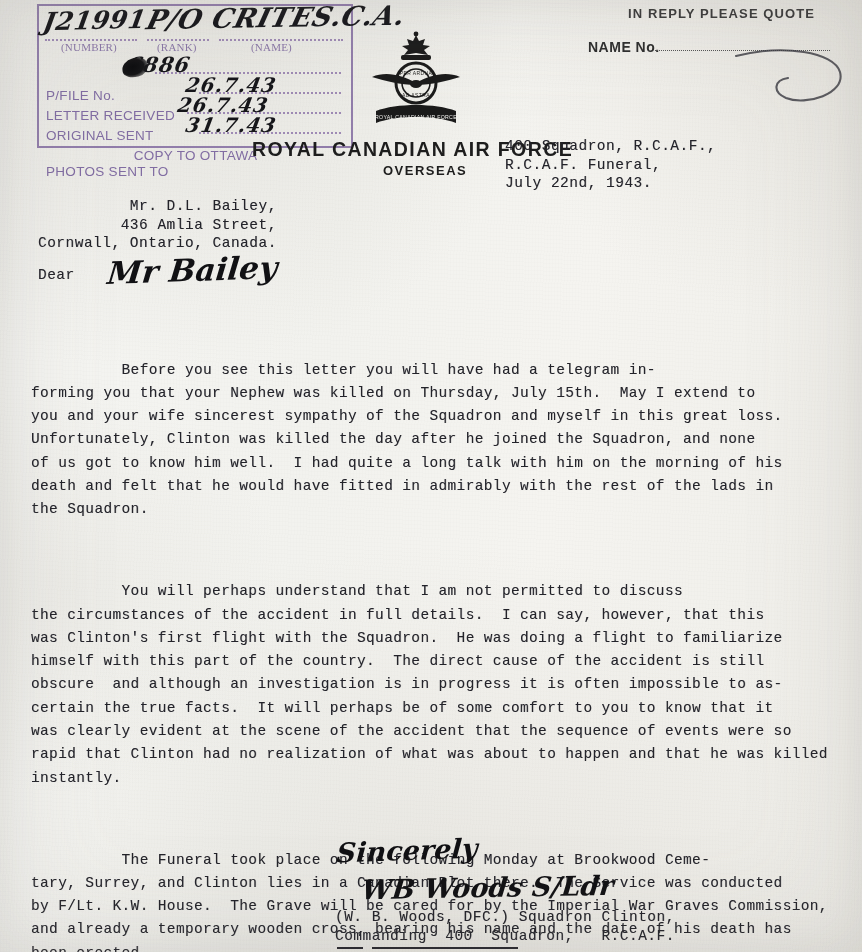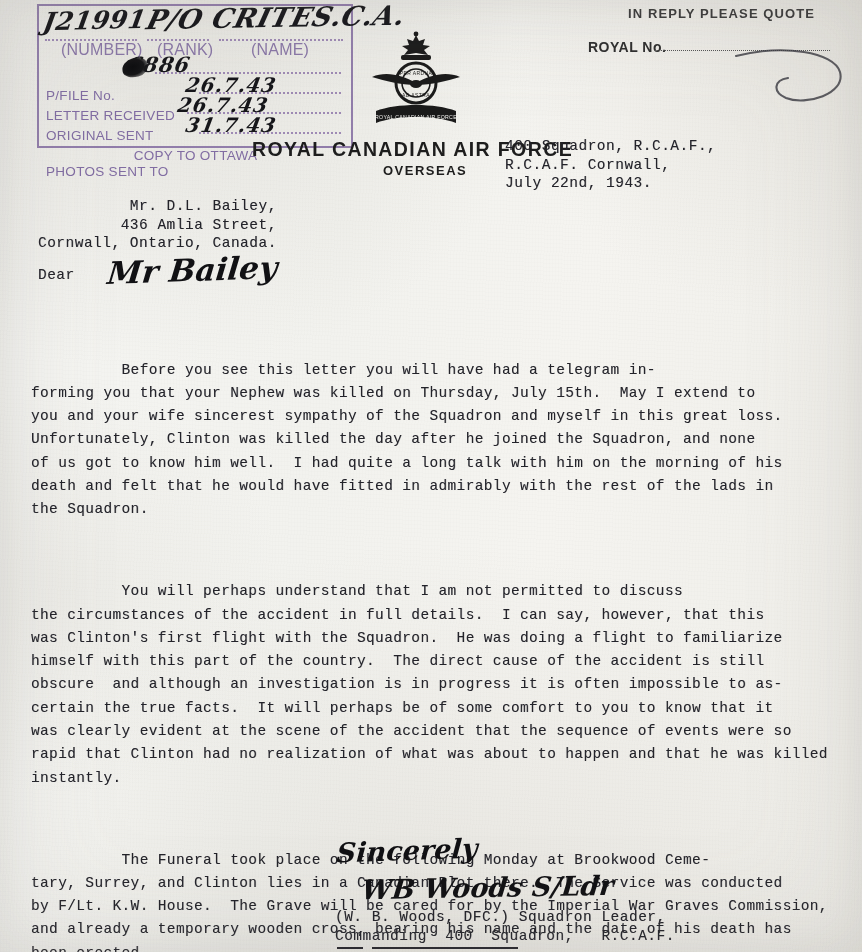--- a/index.html
+++ b/index.html
@@ -69,22 +69,22 @@
     white-space: nowrap;
     margin-top: 32px;
   }
   .dotline {
     position: absolute;
     border-bottom: 2px dotted #9b87b3;
     height: 0;
   }
   .stamp-caption {
     position: absolute;
-    font-family: Liberation Sans, sans-serif;
-    font-size: 16px;
+    font-family: Liberation Serif, serif;
+    font-size: 11px;
     letter-spacing: 0.2px;
     color: #8673a4;
   }
   
   .hand {
     font-family: "DejaVu Serif", "Liberation Serif", serif;
     color: #16161a;
     font-style: italic;
     font-weight: bold;
     white-space: nowrap;
@@ -338,21 +338,21 @@
 
   <div id="hand-number" class="hand">J21991</div>
   <div id="hand-name" class="hand">P/O CRITES.C.A.</div>
   <div id="hand-pfile" class="hand">6886</div>
   <div id="ink-blot"></div>
   <div id="hand-letter-recv" class="hand">26.7.43</div>
   <div id="hand-orig-sent" class="hand">26.7.43</div>
   <div id="hand-copy-ottawa" class="hand">31.7.43</div>
 
   <div id="in-reply">IN REPLY PLEASE QUOTE</div>
-  <div id="file-no-label">ROYAL No.</div>
+  <div id="file-no-label">NAME No.</div>
   <div id="file-no-dots"></div>
 
   <svg id="swoosh" viewBox="0 0 120 90">
     <path d="M6,20 C54,8 104,16 110,36 C116,58 76,70 56,62 C42,56 44,44 58,42" fill="none" stroke="#3b3b42" stroke-width="2.1" stroke-linecap="round" opacity="0.82"></path>
   </svg>
 
   <svg id="crest" viewBox="0 0 96 108">
     <g fill="#1b1b1b">
 
       <path d="M48 4 L51 10 L57 8 L55 14 L62 15 L56 19 L60 24 L48 22 L36 24 L40 19 L34 15 L41 14 L39 8 L45 10 Z"></path>
@@ -371,21 +371,21 @@
     <text x="48" y="66" font-family="Liberation Sans, sans-serif" font-size="5" fill="#1b1b1b" text-anchor="middle" letter-spacing="0.4">AD ASTRA</text>
 
     <path d="M8 80 C28 72 68 72 88 80 L88 92 C68 84 28 84 8 92 Z" fill="#1b1b1b"></path>
     <text x="48" y="88" font-family="Liberation Sans, sans-serif" font-size="5.2" fill="#f4f4f1" text-anchor="middle" letter-spacing="0.3">ROYAL CANADIAN AIR FORCE</text>
   </svg>
 
   <div id="rcaf-title">ROYAL CANADIAN AIR FORCE</div>
   <div id="rcaf-overseas">OVERSEAS</div>
 
   <div id="sender-block" class="tw"><span>400 Squadron, R.C.A.F.,</span>
-<span>R.C.A.F. Cornwall,</span>
+<span>R.C.A.F. Funeral,</span>
 <span>July 22nd, 1943.</span></div>
 
   <div id="address-block" class="tw"><span>Mr. D.L. Bailey,</span>
 <span>436 Amlia Street,</span>
 <span>Cornwall, Ontario, Canada.</span></div>
 
   <div id="salutation" class="tw">Dear</div>
   <div id="hand-salutation">Mr Bailey</div>
 
   <div id="body-text">
@@ -409,19 +409,19 @@
 tary, Surrey, and Clinton lies in a Canadian Plot there.  The Service was conducted
 by F/Lt. K.W. House.  The Grave will be cared for by the Imperial War Graves Commission,
 and already a temporary wooden cross, bearing his name and the date of his death has
 been erected.</p>
     
   </div>
 
   <div id="hand-sincerely">Sincerely</div>
   <div id="hand-signature">WB Woods S/Ldr</div>
 
-  <div id="sig-name-block" class="tw"><span>(W. B. Woods, DFC.) Squadron Leader,</span>
+  <div id="sig-name-block" class="tw"><span>(W. B. Woods, DFC.) Squadron Clinton,</span>
 <span>Commanding  400  Squadron,   R.C.A.F.</span></div>
   <div id="sig-underline-a"></div>
   <div id="sig-underline-b"></div>
 
   <div id="paper-vignette"></div>
 </div>
 
 </body></html>

